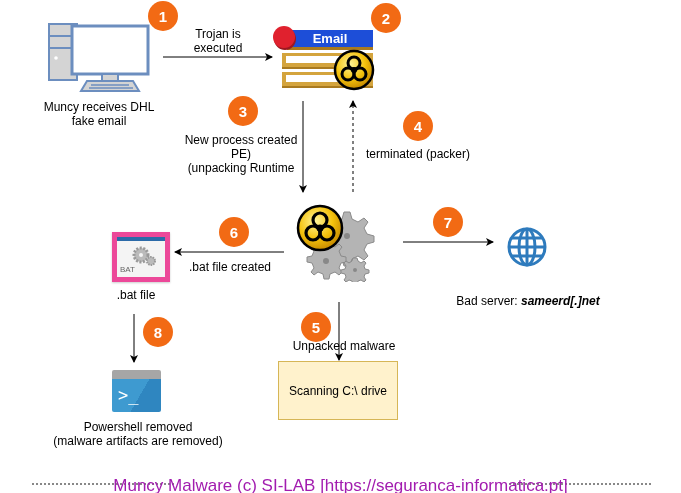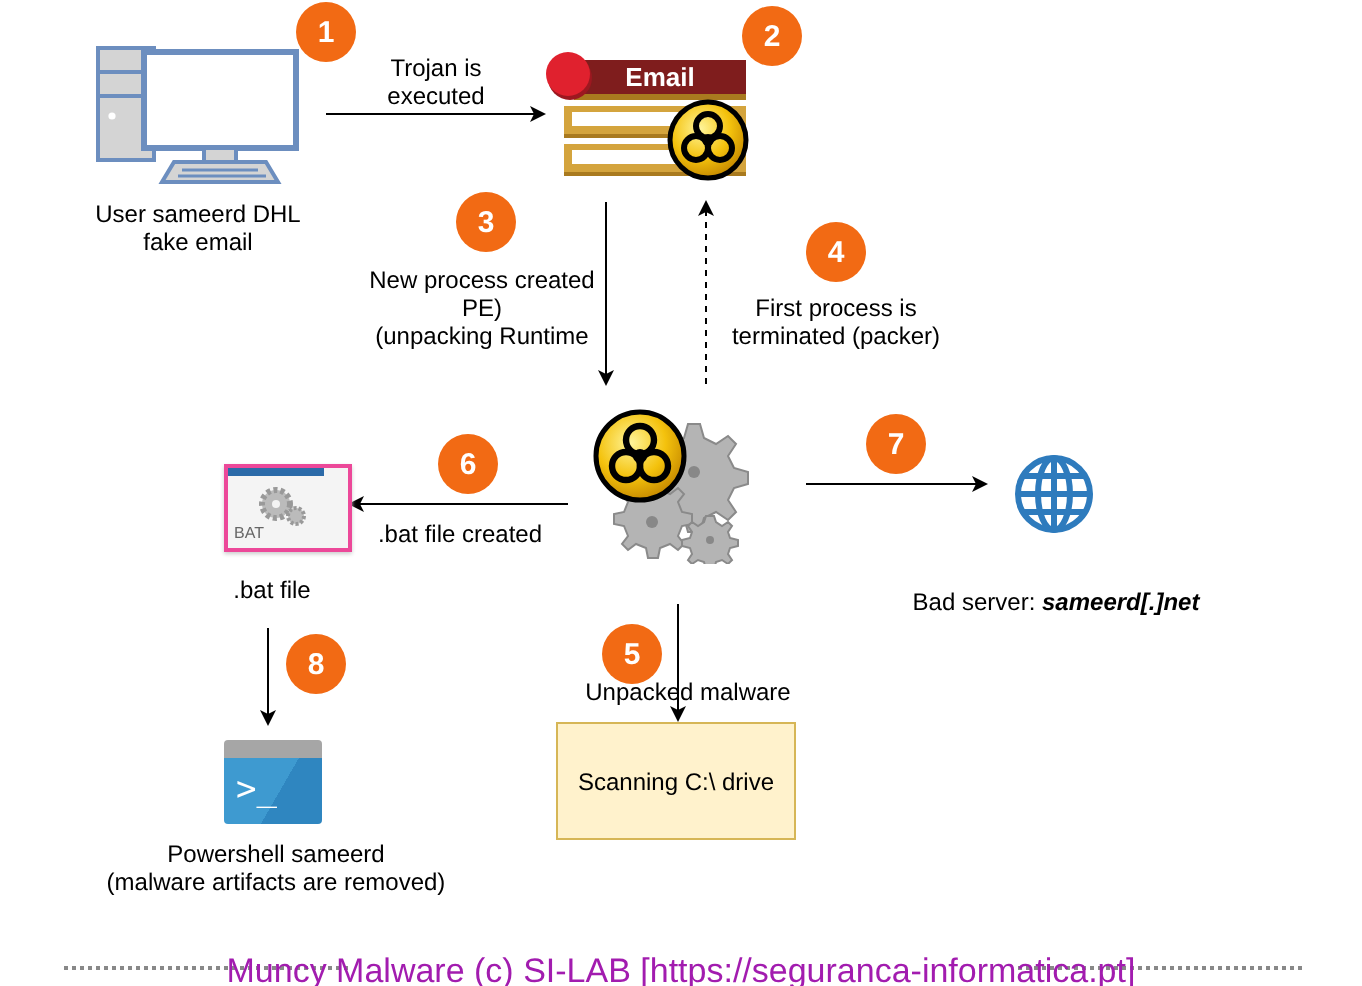--- a/index.html
+++ b/index.html
@@ -42,31 +42,31 @@
   <line x1="2" y1="14" x2="30" y2="14" stroke="#6c8ebf" stroke-width="2"></line>
   <line x1="2" y1="26" x2="30" y2="26" stroke="#6c8ebf" stroke-width="2"></line>
   <circle cx="9" cy="36" r="1.8" fill="#fff"></circle>
   <rect x="25" y="4" width="76" height="48" fill="#ffffff" stroke="#6c8ebf" stroke-width="3"></rect>
   <rect x="55" y="52" width="16" height="7" fill="#d4d4d4" stroke="#6c8ebf" stroke-width="2"></rect>
   <path d="M40,59 L86,59 L92,69 L34,69 z" fill="#d4d4d4" stroke="#6c8ebf" stroke-width="2"></path>
   <line x1="44" y1="63" x2="82" y2="63" stroke="#6c8ebf" stroke-width="1.5"></line>
   <line x1="42" y1="66" x2="86" y2="66" stroke="#6c8ebf" stroke-width="1.5"></line>
 </svg>
 <div class="lbl" style="left:40px;top:100px;width:118px;">
-  <div>User sameerd DHL</div>
+  <div>Muncy receives DHL</div>
   <div>fake email</div>
 </div>
 
 <div class="lbl" style="left:180px;top:27px;width:76px;">
   <div>Trojan is</div>
   <div>executed</div>
 </div>
 
 <div class="abs" style="left:273px;top:26px;width:104px;height:66px;">
-  <div class="abs" style="left:14px;top:4px;width:86px;height:17px;background:#7f1d1d;border-bottom:3px solid #a97a1f;color:#fff;font-weight:bold;font-size:13px;line-height:17px;text-align:center;border-radius:0 0 0 0;"><span>Email</span></div>
+  <div class="abs" style="left:14px;top:4px;width:86px;height:17px;background:#1d4ed8;border-bottom:3px solid #a97a1f;color:#fff;font-weight:bold;font-size:13px;line-height:17px;text-align:center;border-radius:0 0 0 0;"><span>Email</span></div>
   <div class="abs" style="left:0;top:0;width:22px;height:22px;border-radius:50%;background:#e0212e;box-shadow:1px 2px 0 #9c1820;"></div>
   <div class="abs" style="left:9px;top:27px;width:91px;height:14px;background:#d4a43d;border-bottom:2px solid #a97a1f;">
     <div class="abs" style="left:4px;top:3px;width:62px;height:7px;background:#fff;"></div>
   </div>
   <div class="abs" style="left:9px;top:46px;width:91px;height:14px;background:#d4a43d;border-bottom:2px solid #a97a1f;">
     <div class="abs" style="left:4px;top:3px;width:62px;height:7px;background:#fff;"></div>
   </div>
   <svg class="abs" style="left:60px;top:23px;" width="42" height="42" viewBox="0 0 42 42">
     <defs>
         <radialGradient id="bg1" cx="40%" cy="35%" r="65%">
@@ -109,21 +109,20 @@
 <div class="badge" style="left:143px;top:317px;">
     <span>8</span>
   </div>
 
 <div class="lbl" style="left:180px;top:133px;width:122px;">
   <div>New process created</div>
   <div>PE)</div>
   <div>(unpacking Runtime</div>
 </div>
 <div class="lbl" style="left:358px;top:147px;width:120px;">
-  <div>First process is</div>
   <div>terminated (packer)</div>
 </div>
 <div class="lbl" style="left:180px;top:260px;width:100px;">.bat file created</div>
 
 <svg class="abs" style="left:296px;top:204px;" width="82" height="78" viewBox="0 0 82 78">
   <g fill="#b4b4b4" stroke="#8a8a8a" stroke-width="1">
     <path d="M48,8 l6,0 l2,7 l6,3 l6,-4 l4,4 l-4,6 l3,6 l7,2 l0,6 l-7,2 l-3,6 l4,6 l-4,4 l-6,-4 l-6,3 l-2,7 l-6,0 l-2,-7 l-6,-3 l-6,4 l-4,-4 l4,-6 l-3,-6 l-7,-2 l0,-6 l7,-2 l3,-6 l-4,-6 l4,-4 l6,4 l6,-3 z"></path>
     <path d="M28,36 l5,0 l1,5 l5,2 l4,-3 l3,3 l-3,4 l2,5 l5,1 l0,5 l-5,1 l-2,5 l3,4 l-3,3 l-4,-3 l-5,2 l-1,5 l-5,0 l-1,-5 l-5,-2 l-4,3 l-3,-3 l3,-4 l-2,-5 l-5,-1 l0,-5 l5,-1 l2,-5 l-3,-4 l3,-3 l4,3 l5,-2 z"></path>
     <path d="M57,54 l4,0 l1,3 l3,2 l3,-2 l2,2 l-2,3 l1,3 l4,1 l0,3 l-4,1 l-1,3 l2,3 l-2,2 l-3,-2 l-3,1 l-1,4 l-4,0 l-1,-4 l-3,-1 l-3,2 l-2,-2 l2,-3 l-1,-3 l-4,-1 l0,-3 l4,-1 l1,-3 l-2,-3 l2,-2 l3,2 l3,-2 z"></path>
   </g>
@@ -140,21 +139,21 @@
   <circle cx="24" cy="24" r="22" fill="url(#bg2)" stroke="#000" stroke-width="2.5"></circle>
   <g fill="none" stroke="#000" stroke-width="3.2">
     <circle cx="24" cy="16" r="7"></circle>
     <circle cx="17" cy="29" r="7"></circle>
     <circle cx="31" cy="29" r="7"></circle>
   </g>
   <circle cx="24" cy="24" r="3.5" fill="#000"></circle>
 </svg>
 <div class="lbl" style="left:284px;top:303px;width:120px;margin-top:36px;">Unpacked malware</div>
 
-<div class="abs" style="left:112px;top:232px;width:48px;height:40px;background:#f4f4f4;border:2px solid #ec4899;box-shadow:0 1px 2px #ccc;padding-left:12px;">
+<div class="abs" style="left:112px;top:232px;width:48px;height:40px;background:#f4f4f4;border:5px solid #ec4899;box-shadow:0 1px 2px #ccc;">
   <div class="abs" style="left:0;top:0;width:48px;height:4px;background:#2b6aa8;"></div>
   <svg class="abs" style="left:14px;top:8px;" width="28" height="24" viewBox="0 0 28 24">
     <circle cx="10" cy="10" r="7" fill="#bbb" stroke="#999" stroke-dasharray="2,1.5" stroke-width="3"></circle>
     <circle cx="10" cy="10" r="2" fill="#f4f4f4"></circle>
     <circle cx="20" cy="16" r="4" fill="#bbb" stroke="#999" stroke-dasharray="1.5,1" stroke-width="2"></circle>
   </svg>
   <div class="abs" style="left:3px;top:28px;font-size:8px;color:#666;">BAT</div>
 </div>
 <div class="lbl" style="left:100px;top:288px;width:72px;">.bat file</div>
 
@@ -175,19 +174,19 @@
 <div class="scan-box">
   <span>Scanning C:\ drive</span>
 </div>
 
 <div class="abs" style="left:112px;top:370px;width:49px;height:42px;border-radius:2px;overflow:hidden;">
   <div class="abs" style="left:0;top:0;width:49px;height:9px;background:#a6a6a6;"></div>
   <div class="abs" style="left:0;top:9px;width:49px;height:33px;background:linear-gradient(120deg,#3e9ad0 0%,#3e9ad0 55%,#2f86c0 55%,#2f86c0 100%);"></div>
   <div class="abs" style="left:6px;top:15px;color:#fff;font-family:'DejaVu Sans Mono', monospace;font-size:17px;line-height:20px;">&gt;_</div>
 </div>
 <div class="lbl" style="left:40px;top:420px;width:196px;">
-  <div>Powershell sameerd</div>
+  <div>Powershell removed</div>
   <div>(malware artifacts are removed)</div>
 </div>
 
 <div class="footer-line" style="left:32px;width:142px;"></div>
 <div class="footer-line" style="left:509px;width:142px;"></div>
 <div class="footer">Muncy Malware (c) SI-LAB [https://seguranca-informatica.pt]</div>
 
 </body></html>

